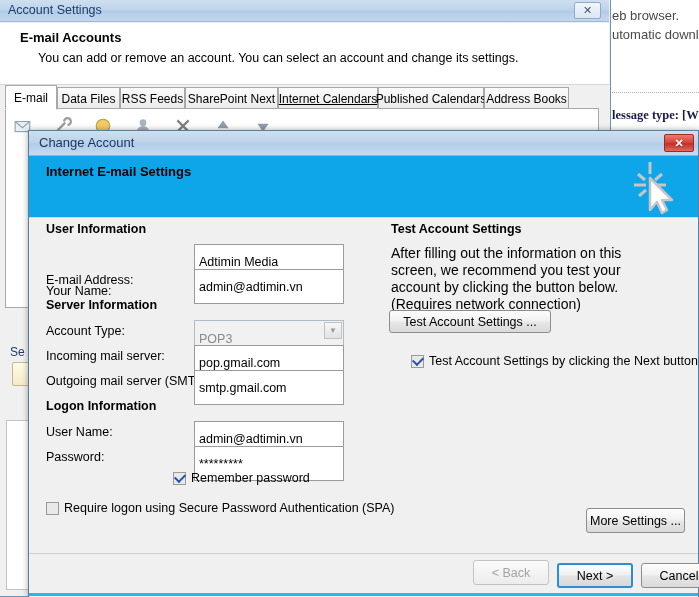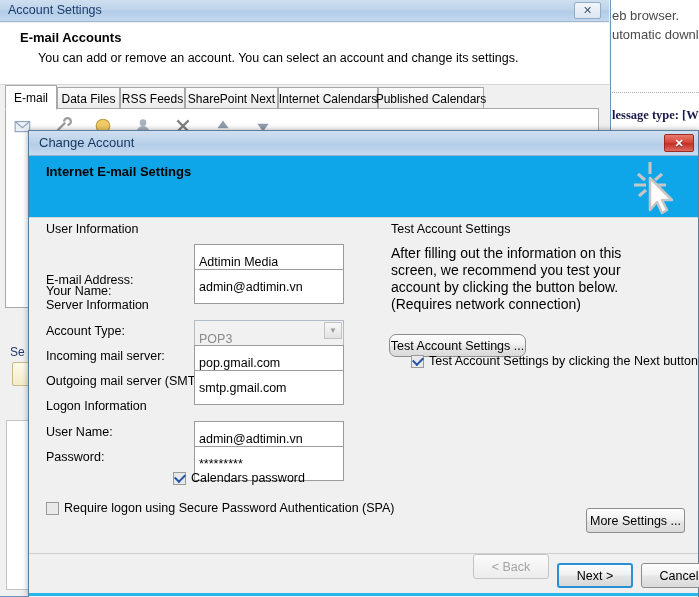--- a/index.html
+++ b/index.html
@@ -185,21 +185,21 @@
     position: absolute; right: 12px; top: 2px; width: 62px; height: 58px;
   }
 
   .dlg-body {
     position: absolute; left: 0; top: 87px; width: 100%; height: 335px;
     background: #f0f0f0;
   }
 
   .sec-head {
     position: absolute;
-    font-size: 12.5px; font-weight: normal; color: #000;
+    font-size: 12.5px; font-weight: bold; color: #000;
     white-space: nowrap;
   }
   .fld-label {
     position: absolute;
     font-size: 12.5px; color: #000;
     white-space: nowrap;
   }
   .txtin {
     position: absolute;
     height: 35px;
@@ -322,22 +322,23 @@
     <div class="acct-header-area">
       <div class="acct-h1">E-mail Accounts</div>
       <div class="acct-sub">You can add or remove an account. You can select an account and change its settings.</div>
     </div>
 
     <div class="tabstrip">
       <div class="tab active" style="left:5px; width:52px;">E-mail</div>
       <div class="tab" style="left:57px; width:63px;">Data Files</div>
       <div class="tab" style="left:120px; width:65px;">RSS Feeds</div>
       <div class="tab" style="left:185px; width:93px;">SharePoint Next</div>
-      <div class="tab" style="left:278px; width:100px;">Internet Calendars</div>
+      <div class="tab" style="left:278px; width:100px;text-decoration:underline;">Internet Calendars</div>
       <div class="tab" style="left:378px; width:106px;">Published Calendars</div>
+      <div class="tab" style="left:484px; width:85px;">Address Books</div>
     </div>
 
     <div class="tab-content">
       <div class="toolbar-icons">
         <svg class="tb-ic" viewBox="0 0 16 16">
             <rect x="1" y="4" width="13" height="9" fill="#e8eef6" stroke="#7a93b0"></rect>
             <path d="M1 4 L7.5 9.5 L14 4" fill="none" stroke="#7a93b0"></path>
           </svg>
         <svg class="tb-ic" viewBox="0 0 16 16">
             <path d="M3 12 L10 5 M9 4 a3 3 0 1 1 3 3" fill="none" stroke="#8a8a8a" stroke-width="2"></path>
@@ -415,45 +416,45 @@
       <div class="sec-head" style="left:17px; top:181px;">Logon Information</div>
 
       <div class="fld-label" style="left:17px; top:207px;">User Name:</div>
       <input class="txtin" style="left: 165px; top: 203px; width: 150px;" value="admin@adtimin.vn">
 
       <div class="fld-label" style="left:17px; top:232px;">Password:</div>
       <input class="txtin" style="left: 165px; top: 228px; width: 150px;" value="*********">
 
       <div class="chk-row" style="left:144px; top:253px;">
         <span class="cbox checked"></span>
-        <span>Calendars password</span>
+        <span>Remember password</span>
       </div>
 
       <div class="chk-row" style="left:17px; top:283px;">
         <span class="cbox"></span>
         <span>Require logon using Secure Password Authentication (SPA)</span>
       </div>
 
       <div class="sec-head" style="left:362px; top:4px;">Test Account Settings</div>
 
       <div class="para" style="left:362px; top:27px;">After filling out the information on this screen, we recommend you test your account by clicking the button below. (Requires network connection)</div>
 
-      <div class="btn" style="left:360px; top:116px; width:137px; height:23px;border-radius:7px;">Test Account Settings ...</div>
+      <div class="btn" style="left:360px; top:92px; width:162px; height:23px;">Test Account Settings ...</div>
 
       <div class="chk-row" style="left:382px; top:136px;">
         <span class="cbox checked"></span>
         <span>Test Account Settings by clicking the Next button</span>
       </div>
 
       <div class="btn" style="left:557px; top:290px; width:99px; height:25px;">More Settings ...</div>
     </div>
 
     <div class="dlg-footer-sep"></div>
     <div class="dlg-footer">
-      <div class="btn disabled" style="left:444px; top:0; width:76px; height:25px;">&lt; Back</div>
+      <div class="btn disabled" style="left:444px; top:6px; width:76px; height:25px;">&lt; Back</div>
       <div class="btn primary" style="left:528px; top:9px; width:76px; height:25px;">Next &gt;</div>
       <div class="btn" style="left:612px; top:9px; width:76px; height:25px;">Cancel</div>
     </div>
 
     <div class="dlg-bottom-accent"></div>
   </div>
 
 </div>
 
 </body></html>

